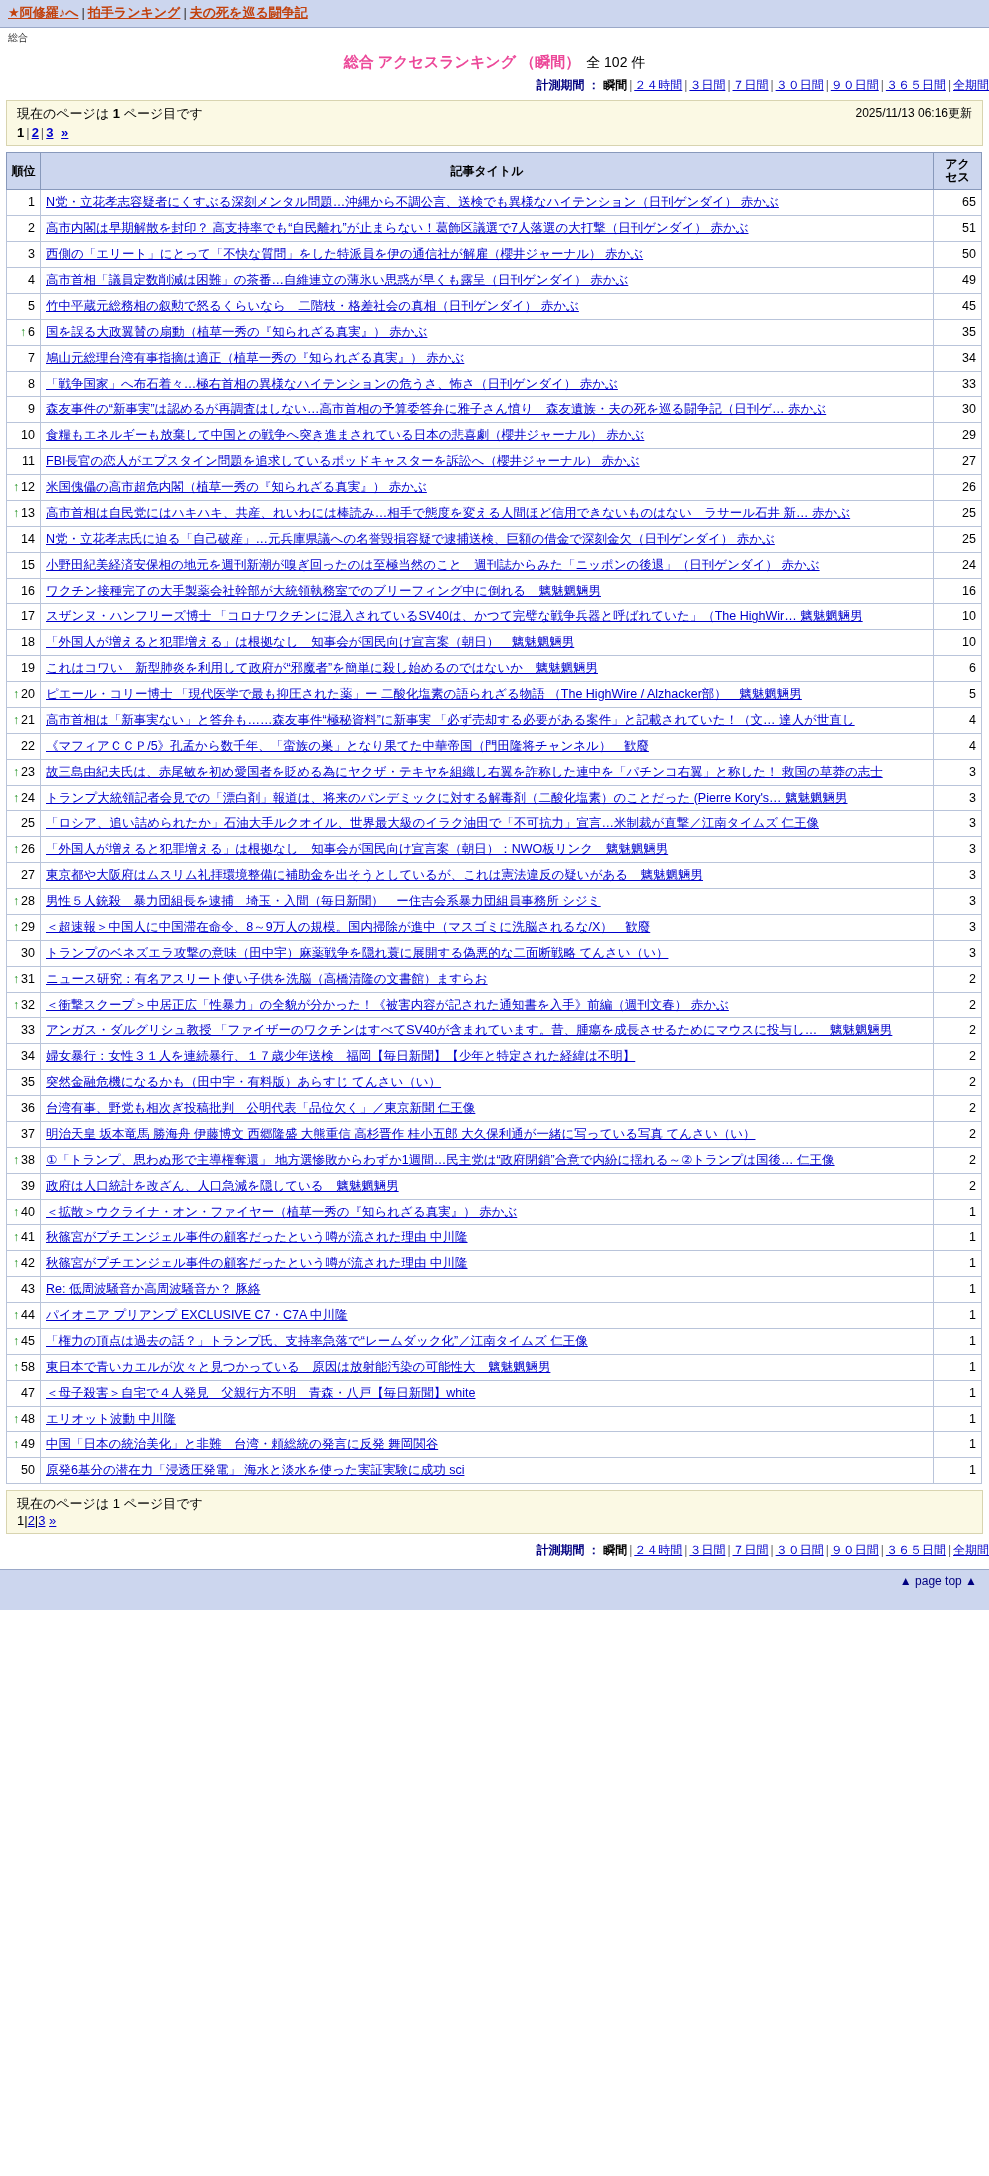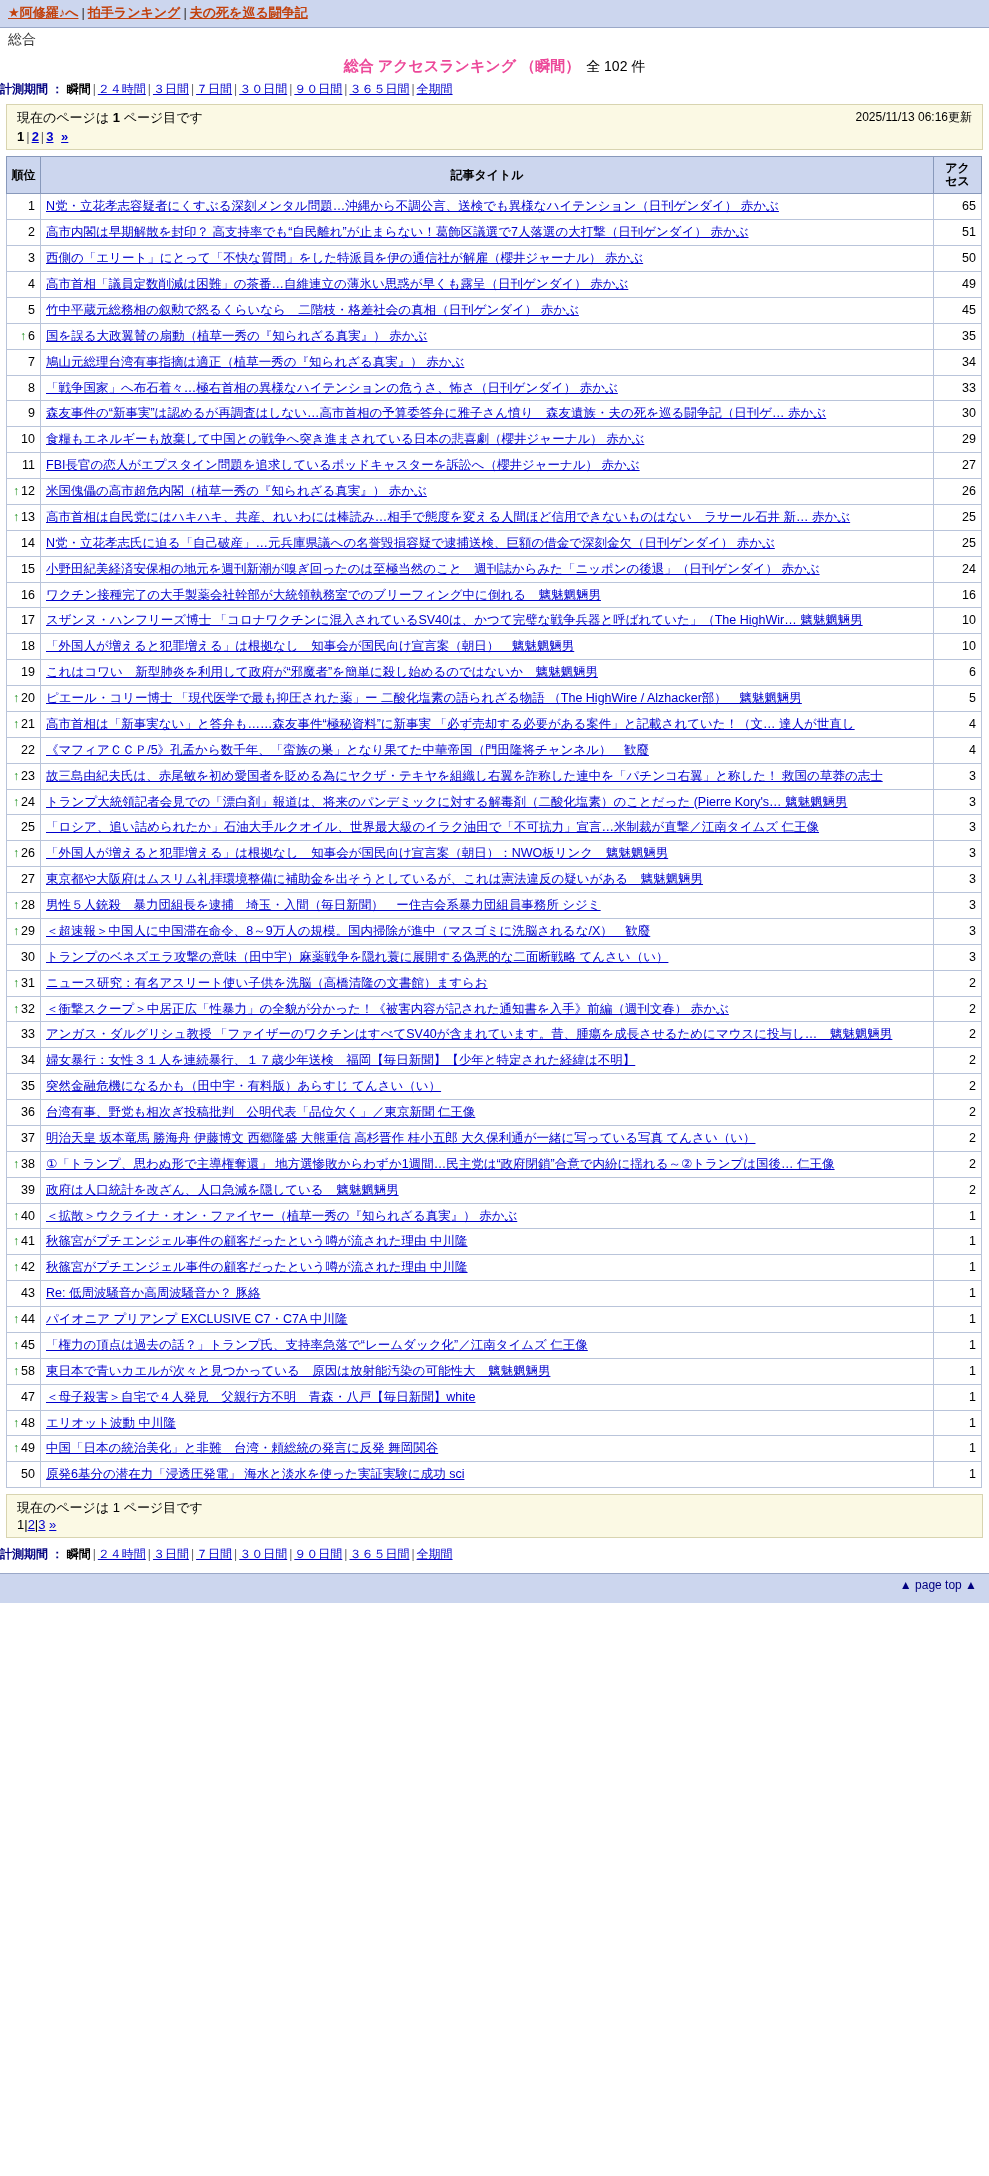--- a/index.html
+++ b/index.html
@@ -16,42 +16,42 @@
   .topbar {
     background: #ccd6ee;
     border-bottom: 1px solid #9aa8c8;
     padding: 4px 8px 5px 8px;
     font-size: 13px;
     font-weight: bold;
   }
   .topbar a { color: #c2410c; text-decoration: underline; }
   .topbar .sep { color: #333; font-weight: normal; padding: 0 3px; }
   .crumb {
-    font-size: 14px;
+    font-size: 10px;
     color: #333;
     padding: 3px 8px 2px 8px;
   }
   .title-block {
     text-align: center;
     padding: 6px 0 2px 0;
   }
   .title-main {
     color: #ec4899;
     font-weight: bold;
     font-size: 15px;
   }
   .title-count {
     font-size: 14px;
     color: #000;
     margin-left: 6px;
     font-weight: normal;
     margin-top: 32px;
   }
   .period-row {
-    text-align: left;
+    text-align: right;
     font-size: 12px;
     padding: 3px 0 6px 0;
     color: #000080;
   }
   .period-row .label { color: #000080; font-weight: bold; }
   .period-row .cur { font-weight: bold; color: #000; }
   .period-row a { color: #0000cc; }
   .period-row .bar { color: #666; padding: 0 2px; }
   .pagebar {
     background: #fbf9e4;
@@ -123,21 +123,21 @@
     padding: 4px 8px 5px 10px;
     font-size: 13px;
     box-sizing: border-box;
   }
   .period-row.bottom { padding: 8px 0 6px 0; }
   .footer {
     background: #ccd6ee;
     border-top: 1px solid #9aa8c8;
     text-align: right;
     font-size: 12px;
-    padding: 4px 12px 11px 0;
+    padding: 4px 12px 22px 0;
     margin-top: 4px;
   }
   .footer a { color: #000080; text-decoration: none; }
   .spacer-bottom { height: 14px; }
 </style>
 </head>
 <body>
 
 <div class="topbar">
   <a href="#">★阿修羅♪へ</a><span class="sep">|</span><a href="#">拍手ランキング</a><span class="sep">|</span><a href="#">夫の死を巡る闘争記</a>

